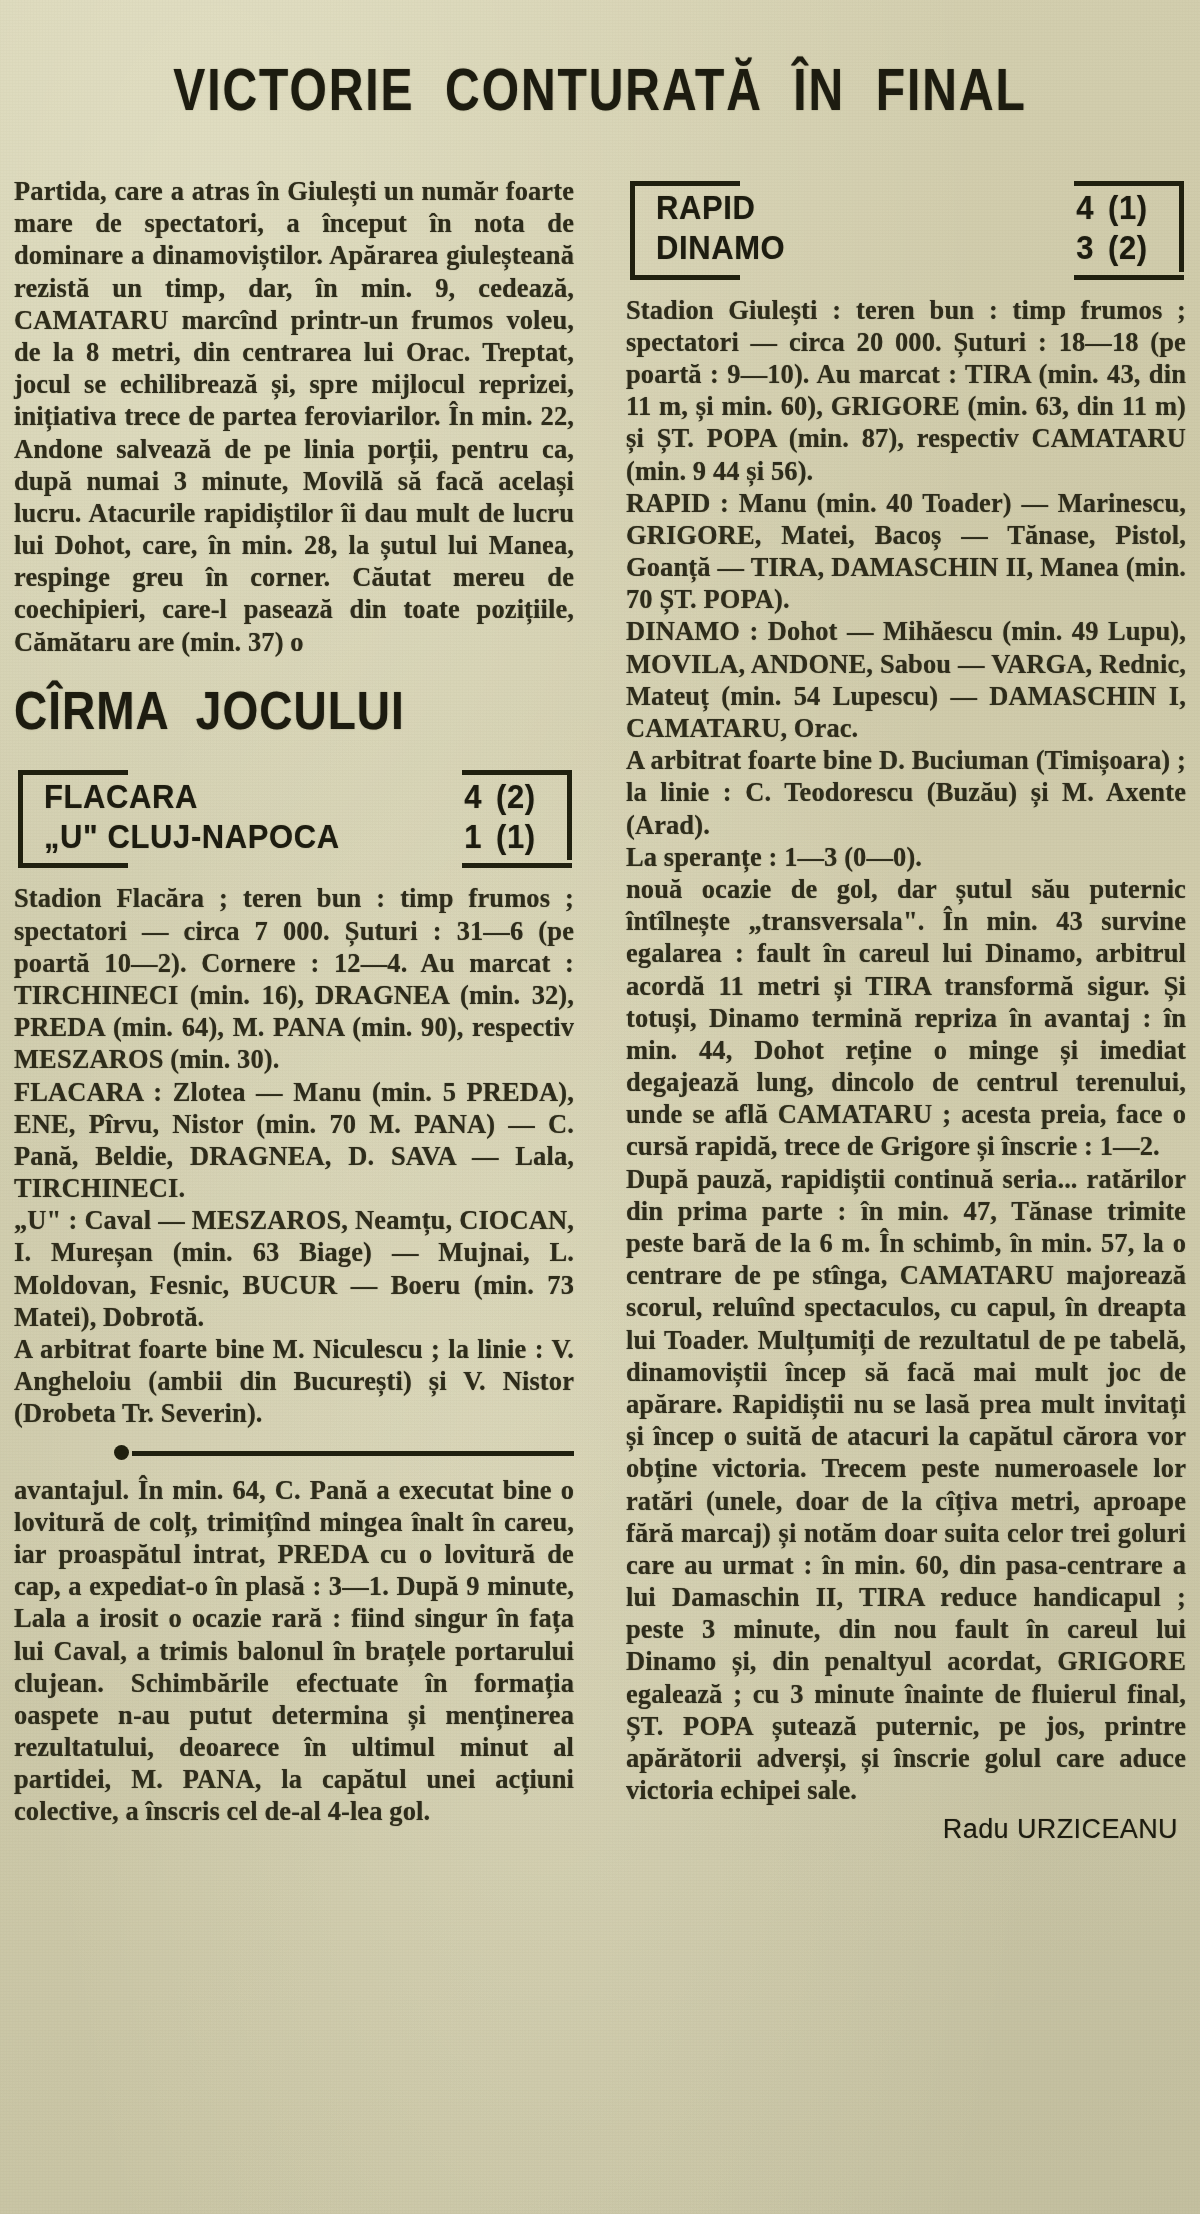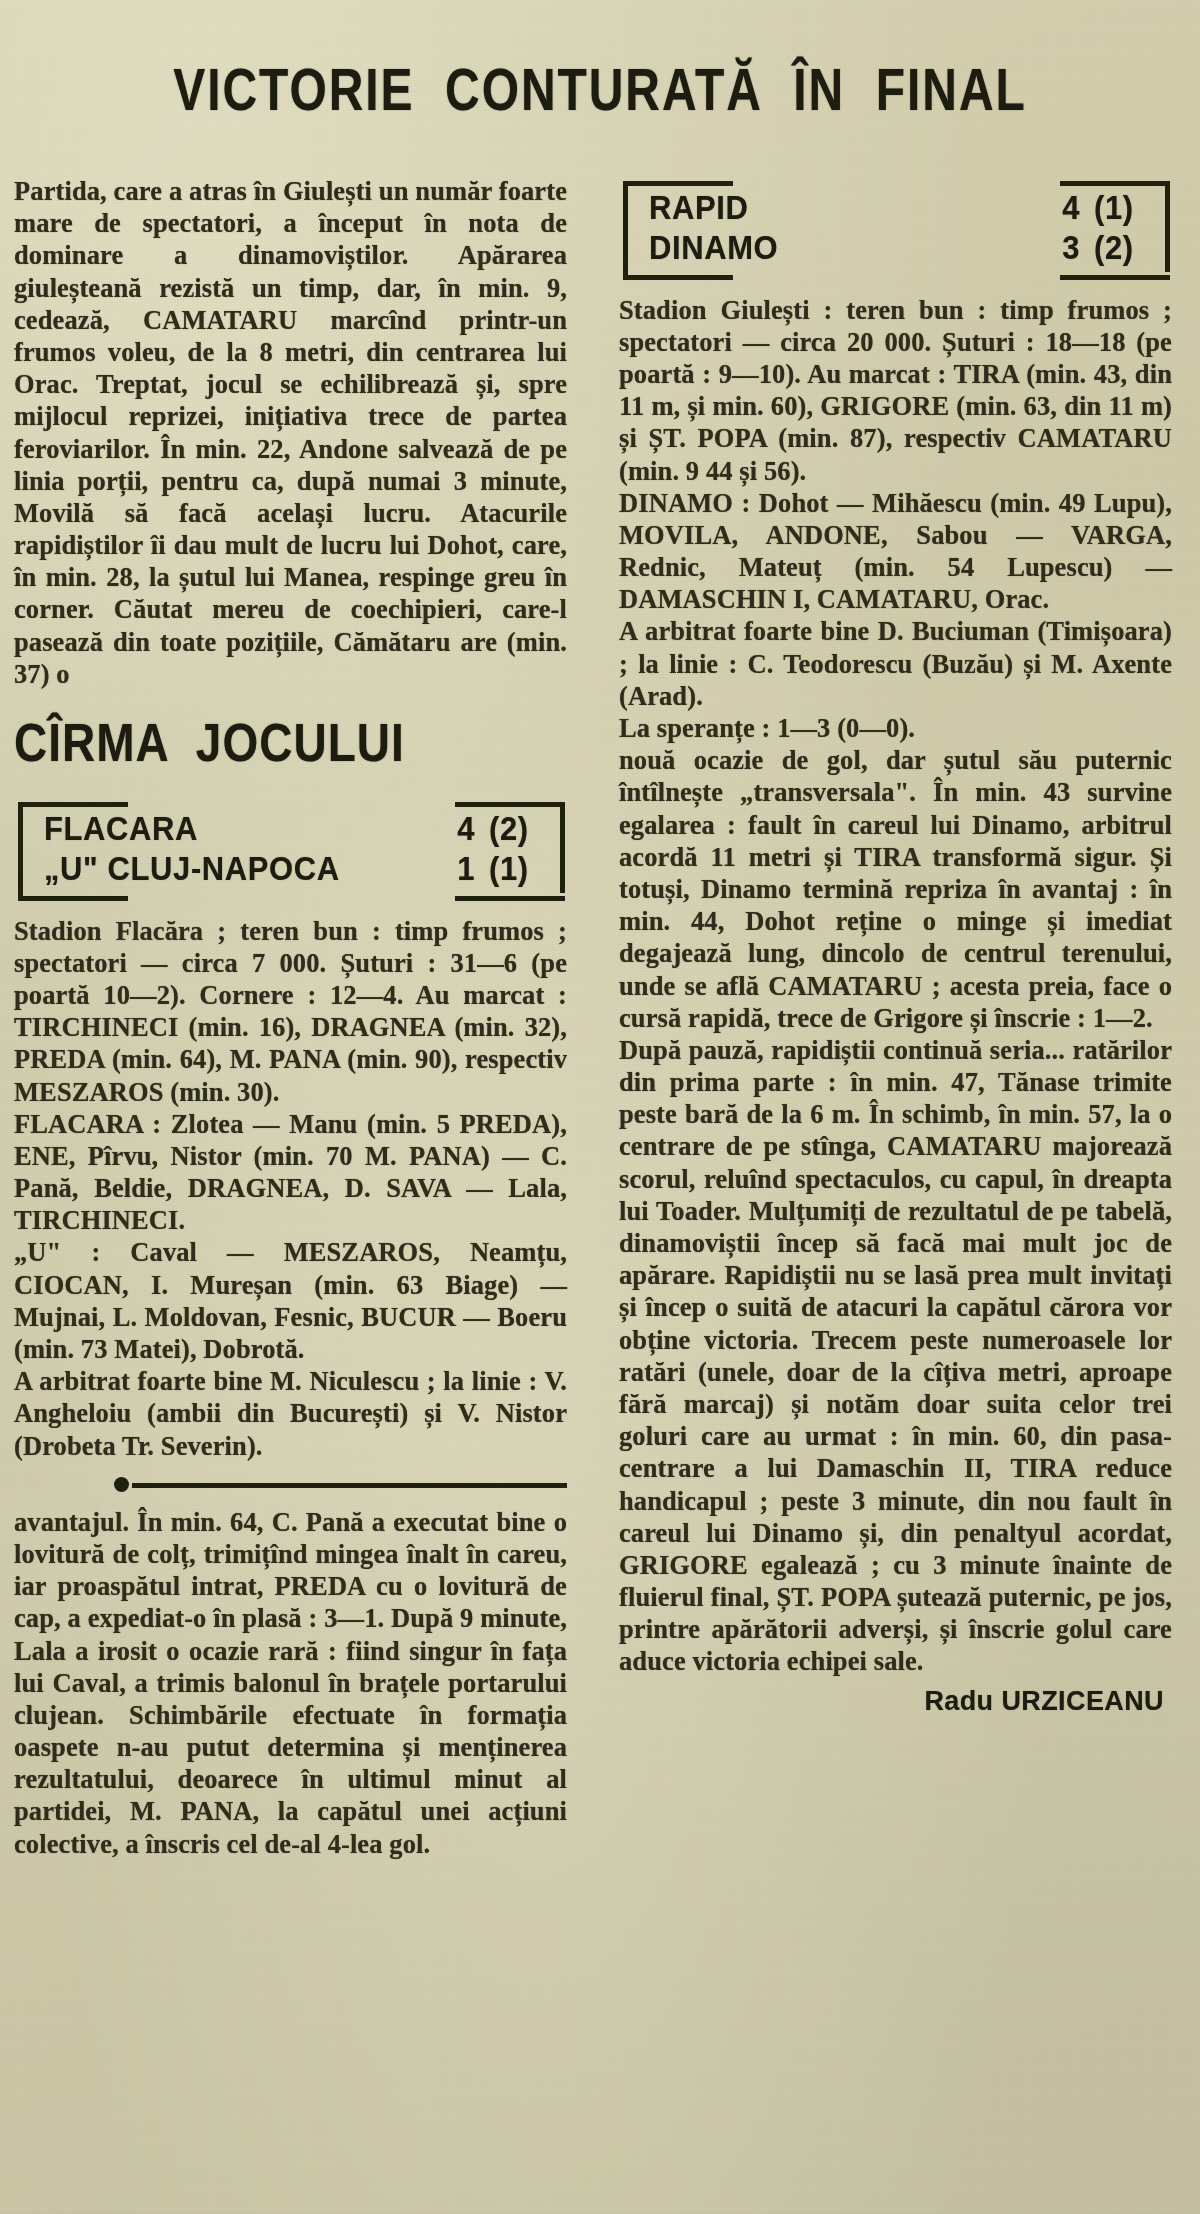--- a/index.html
+++ b/index.html
@@ -57,21 +57,21 @@
     transform: scaleY(1.18) scaleX(0.96);
     transform-origin: center top;
     text-shadow: 0 0 1.2px rgba(40,38,22,0.55);
     white-space: nowrap;
   }
 
   
   .cols {
     display: flex;
     gap: 0;
-    padding: 26px 28px 0 14px;
+    padding: 26px 14px 0 14px;
     align-items: flex-start;
   }
   .col {
     width: 50%;
     box-sizing: border-box;
   }
   .col-left  { padding-right: 26px; }
   .col-right { padding-left: 26px; }
 
   
@@ -206,21 +206,21 @@
     top: 5px;
     width: 15px;
     height: 15px;
     border-radius: 50%;
     background: #20200f;
   }
 
   
   .byline {
     font-family: "Liberation Sans", "DejaVu Sans", sans-serif;
-    font-weight: 700;
+    font-weight: 400;
     font-size: 27px;
     letter-spacing: 0.4px;
     text-align: right;
     color: #1d1c10;
     margin-top: 8px;
     padding-right: 22px;
     text-shadow: 0 0 1px rgba(40,38,22,0.5);
   }
   .byline-right {
     padding-right: 8px;
@@ -299,20 +299,21 @@
         </div>
         <div class="score-row">
           <span class="score-team">DINAMO</span>
           <span class="score-goals">3</span>
           <span class="score-half">(2)</span>
         </div>
       </div>
 
       <p class="body-text">Stadion Giulești : teren bun : timp frumos ; spectatori — circa 20 000. Șuturi : 18—18 (pe poartă : 9—10). Au marcat : TIRA (min. 43, din 11 m, și min. 60), GRIGORE (min. 63, din 11 m) și ȘT. POPA (min. 87), respectiv CAMATARU (min. 9 44 și 56).</p>
 
+      <p class="body-text">RAPID : Manu (min. 40 Toader) — Marinescu, GRIGORE, Matei, Bacoș — Tănase, Pistol, Goanță — TIRA, DAMASCHIN II, Manea (min. 70 ȘT. POPA).</p>
 
       <p class="body-text">DINAMO : Dohot — Mihăescu (min. 49 Lupu), MOVILA, ANDONE, Sabou — VARGA, Rednic, Mateuț (min. 54 Lupescu) — DAMASCHIN I, CAMATARU, Orac.</p>
 
       <p class="body-text">A arbitrat foarte bine D. Buciuman (Timișoara) ; la linie : C. Teodorescu (Buzău) și M. Axente (Arad).</p>
 
       <p class="body-text">La speranțe : 1—3 (0—0).</p>
 
       <p class="body-text">nouă ocazie de gol, dar șutul său puternic întîlnește „transversala". În min. 43 survine egalarea : fault în careul lui Dinamo, arbitrul acordă 11 metri și TIRA transformă sigur. Și totuși, Dinamo termină repriza în avantaj : în min. 44, Dohot reține o minge și imediat degajează lung, dincolo de centrul terenului, unde se află CAMATARU ; acesta preia, face o cursă rapidă, trece de Grigore și înscrie : 1—2.</p>
 
       <p class="body-text">După pauză, rapidiștii continuă seria... ratărilor din prima parte : în min. 47, Tănase trimite peste bară de la 6 m. În schimb, în min. 57, la o centrare de pe stînga, CAMATARU majorează scorul, reluînd spectaculos, cu capul, în dreapta lui Toader. Mulțumiți de rezultatul de pe tabelă, dinamoviștii încep să facă mai mult joc de apărare. Rapidiștii nu se lasă prea mult invitați și încep o suită de atacuri la capătul cărora vor obține victoria. Trecem peste numeroasele lor ratări (unele, doar de la cîțiva metri, aproape fără marcaj) și notăm doar suita celor trei goluri care au urmat : în min. 60, din pasa-centrare a lui Damaschin II, TIRA reduce handicapul ; peste 3 minute, din nou fault în careul lui Dinamo și, din penaltyul acordat, GRIGORE egalează ; cu 3 minute înainte de fluierul final, ȘT. POPA șutează puternic, pe jos, printre apărătorii adverși, și înscrie golul care aduce victoria echipei sale.</p>

